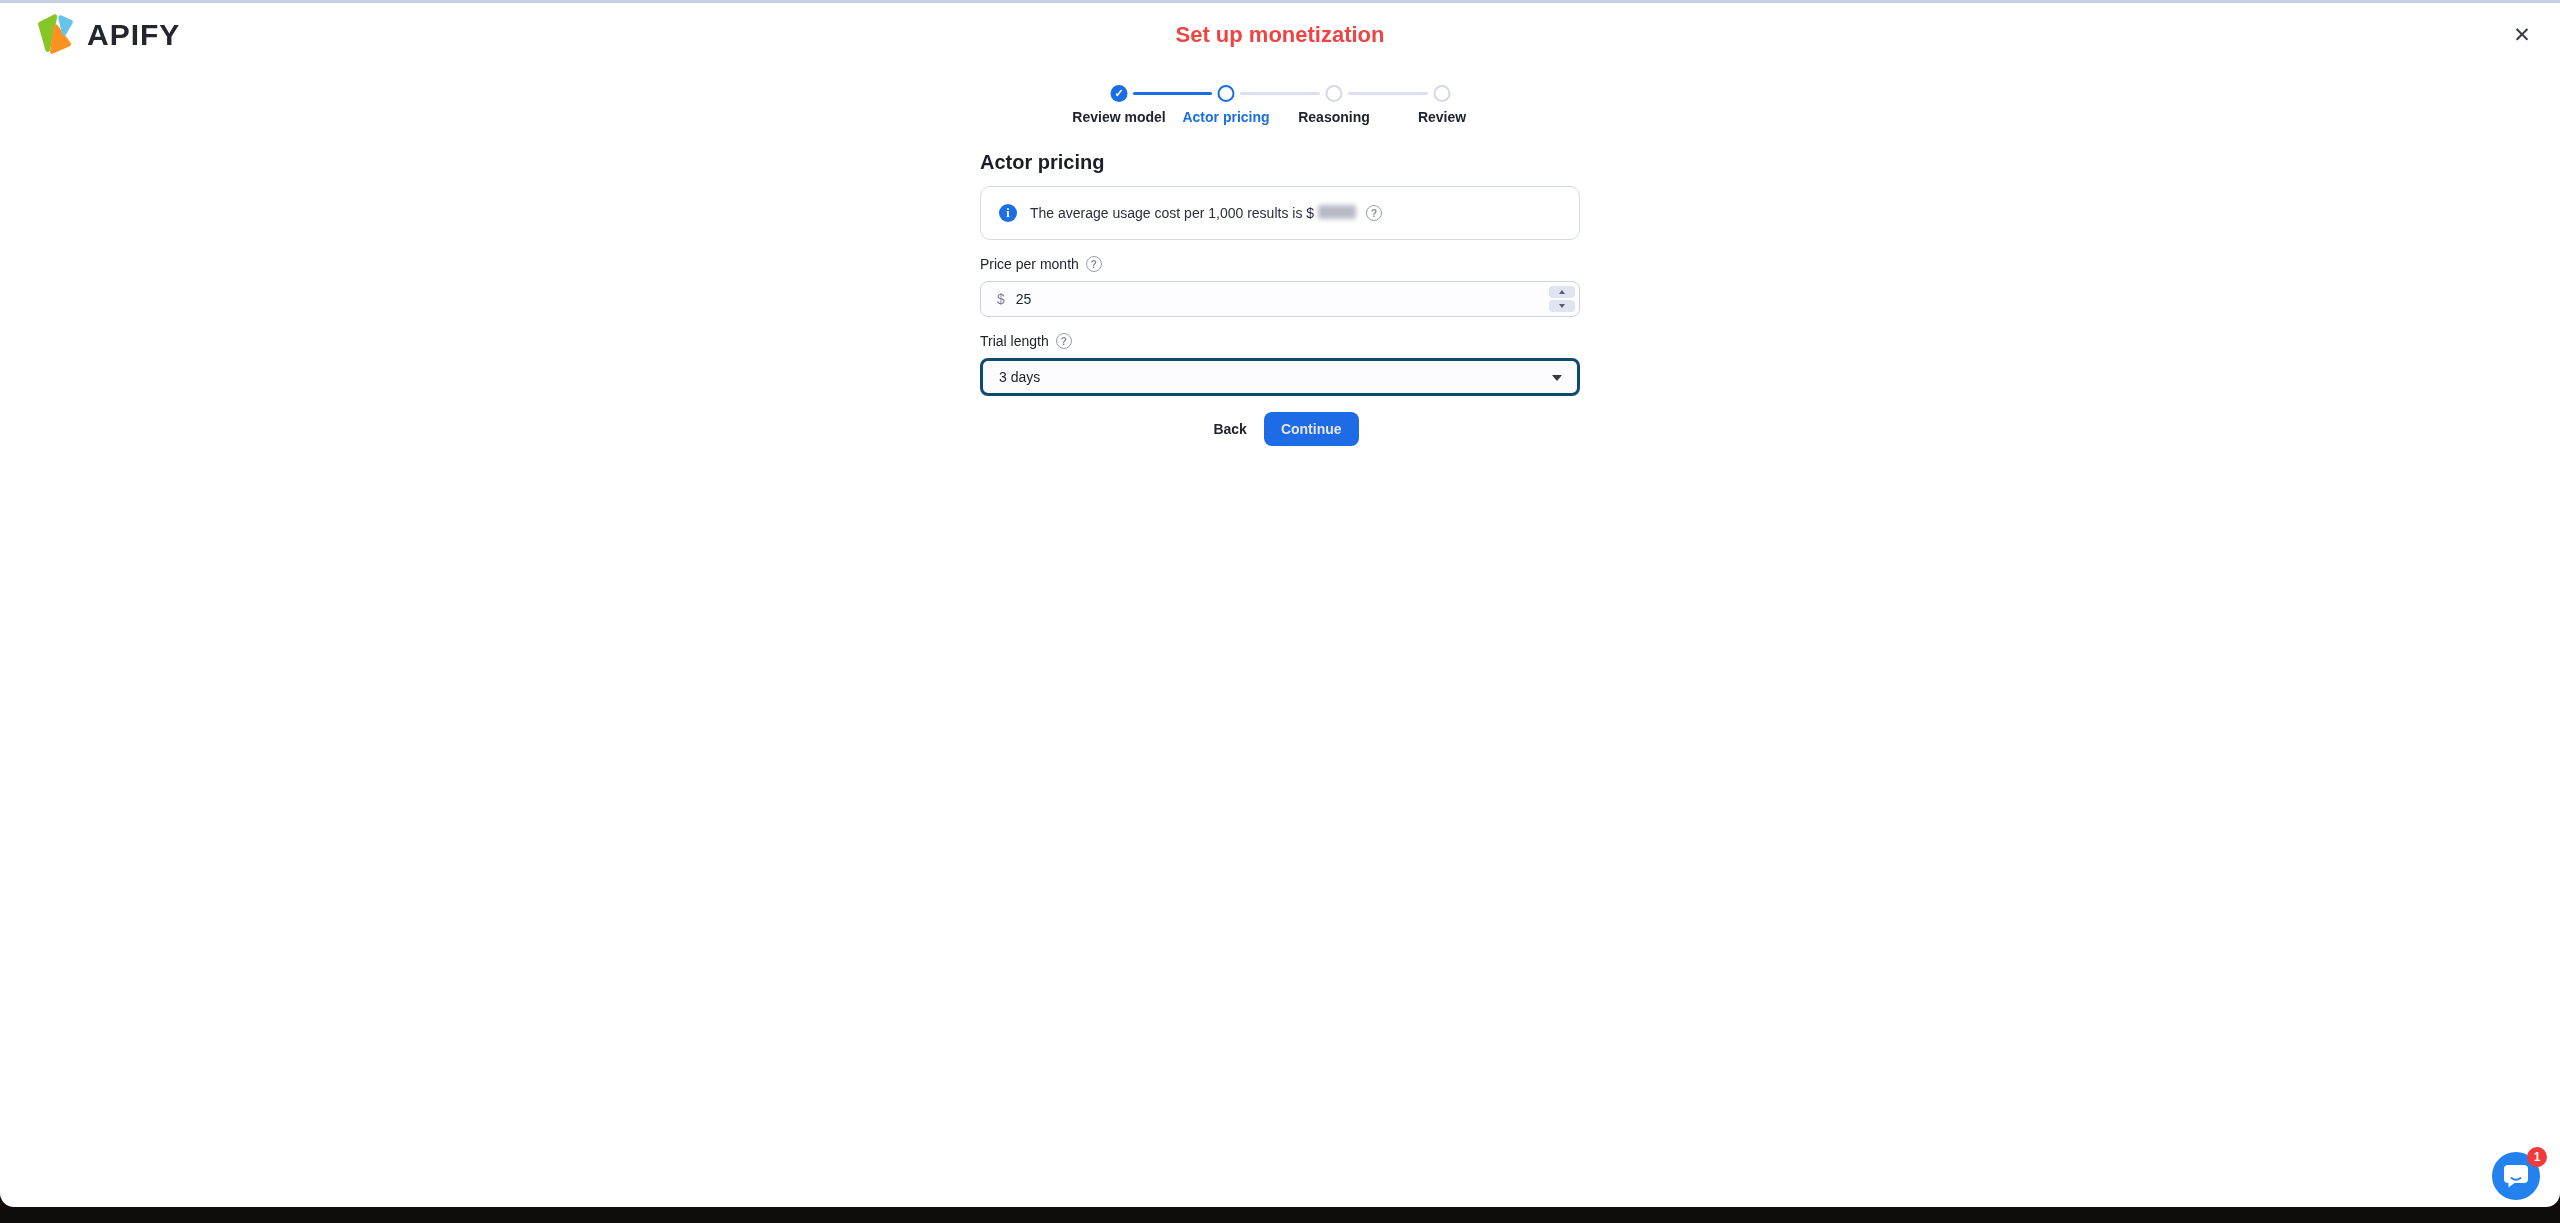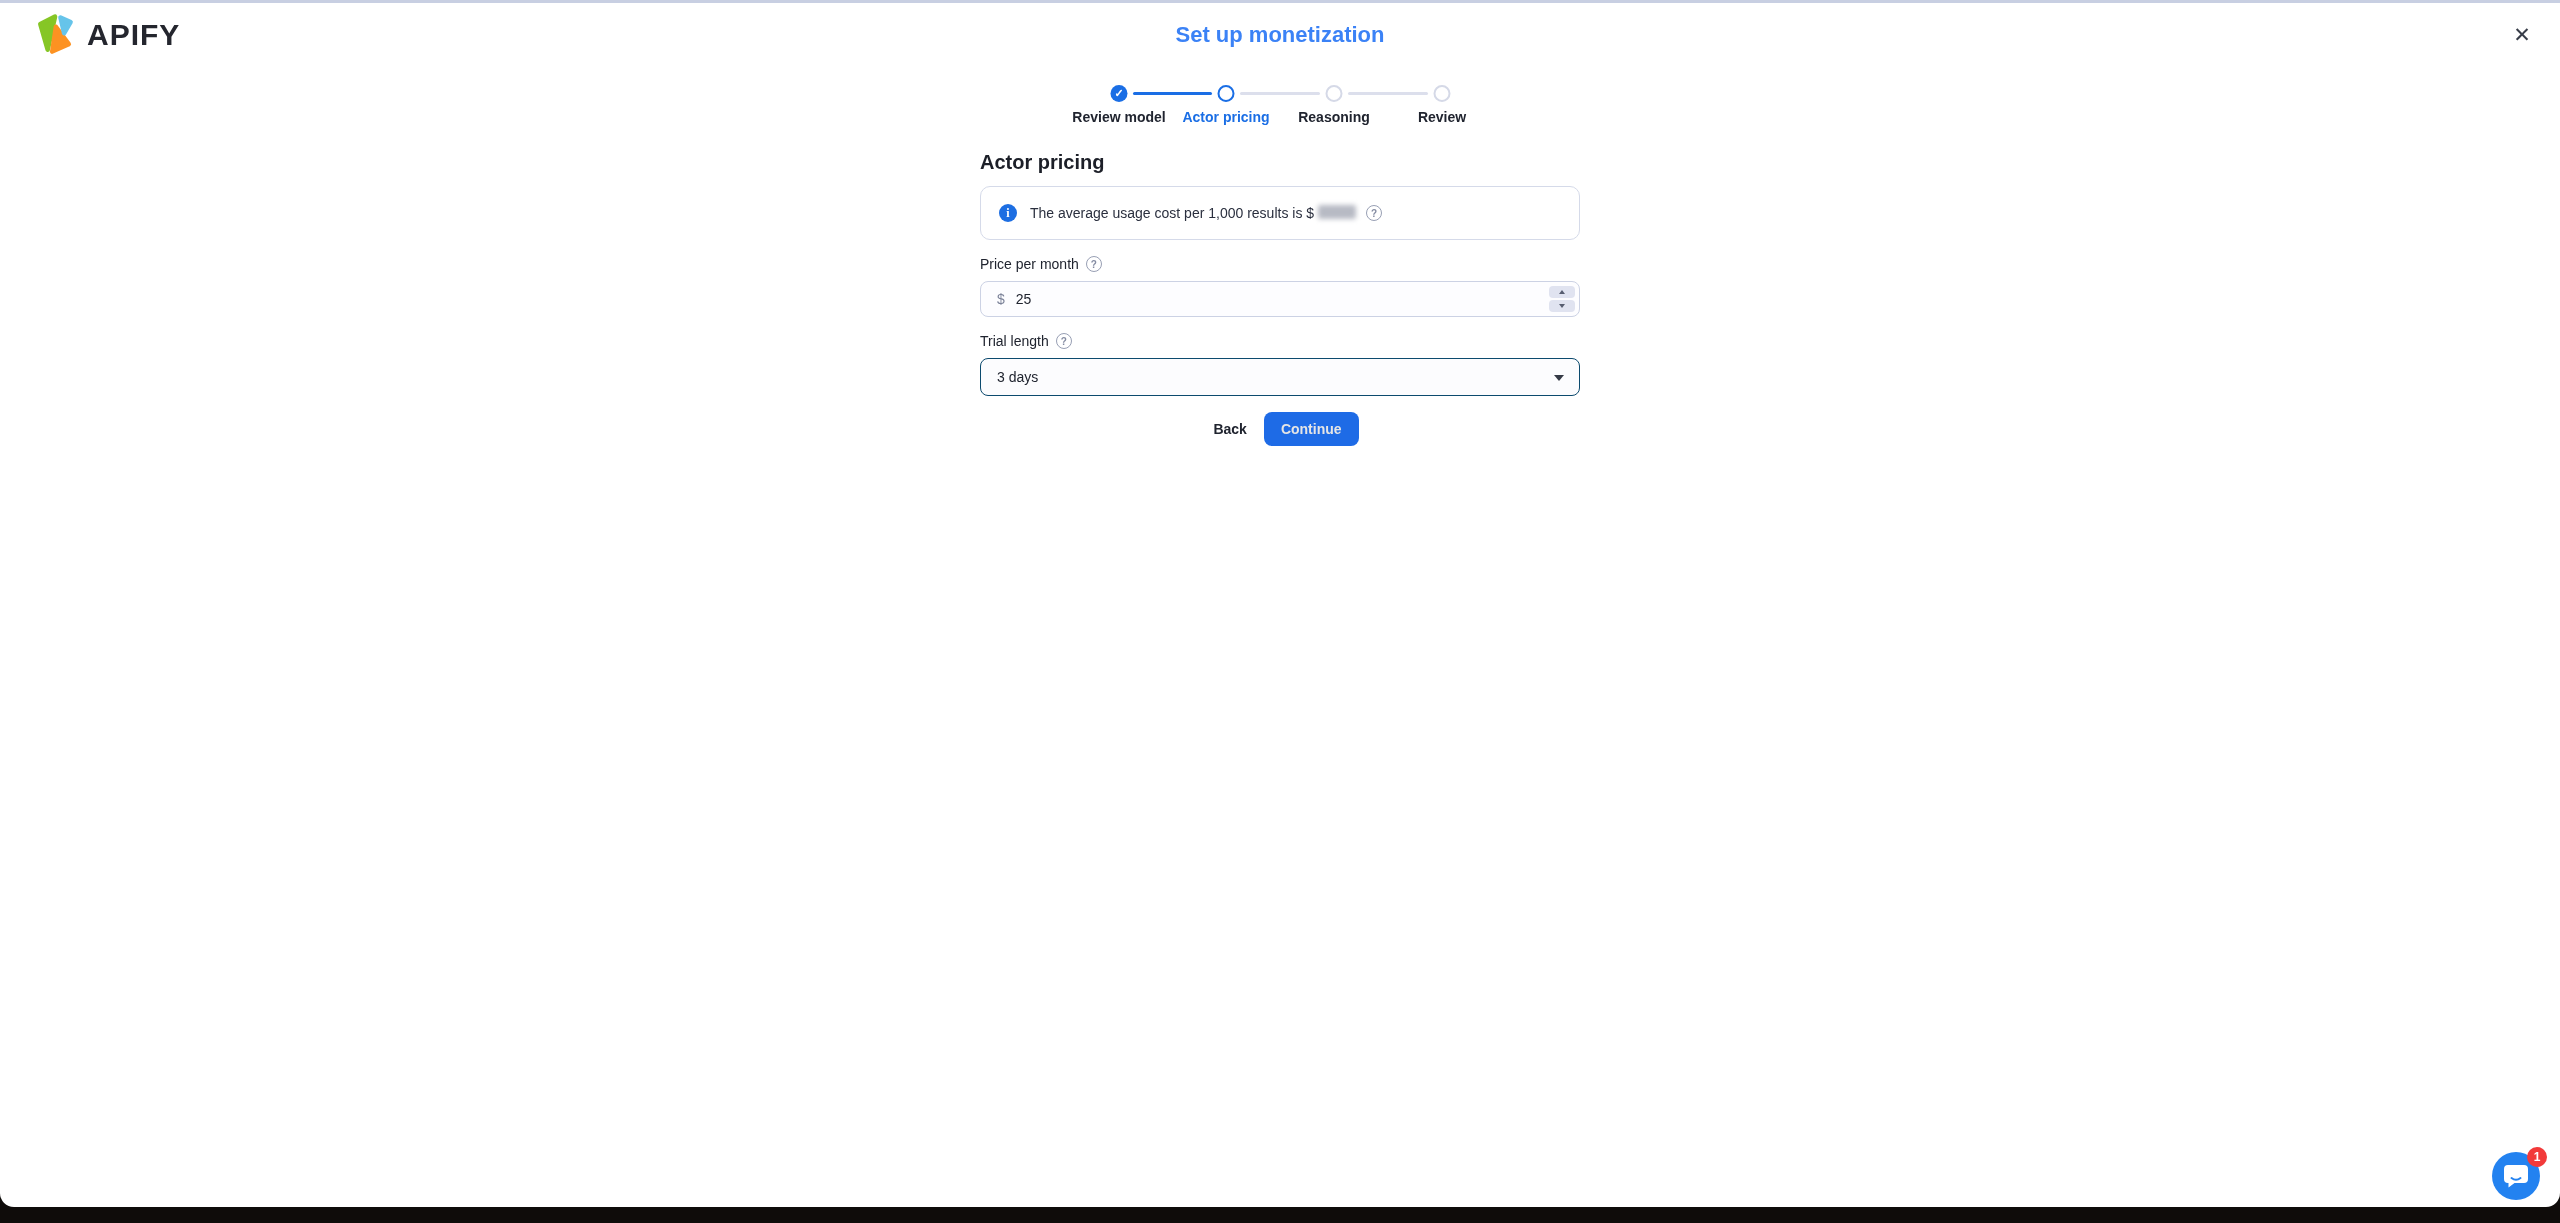--- a/index.html
+++ b/index.html
@@ -28,21 +28,21 @@
   .logo {
     position: absolute; left: 33px; top: 10px;
     display: flex; align-items: center; gap: 10px;
   }
   .logo-word {
     font-size: 30px; font-weight: 800; letter-spacing: 1px;
     color: #24262e;
   }
   .dialog-title {
     position: absolute; left: 50%; top: 19px; transform: translateX(-50%);
-    font-size: 22px; font-weight: 700; color: #3b82f6; white-space: nowrap;
+    font-size: 22px; font-weight: 700; color: #ef4444; white-space: nowrap;
   }
   .close-btn {
     position: absolute; right: 22px; top: 16px;
     width: 32px; height: 32px;
     background: none; border: none; cursor: pointer;
     font-size: 21px; line-height: 32px; text-align: center;
     color: #383d49; font-weight: 400;
   }
   
   .stepper {
@@ -131,21 +131,21 @@
     border-left: 3.5px solid transparent; border-right: 3.5px solid transparent;
     border-bottom: 4.5px solid #575d70;
   }
   .tri-down {
     width: 0; height: 0;
     border-left: 3.5px solid transparent; border-right: 3.5px solid transparent;
     border-top: 4.5px solid #575d70;
   }
   .select {
     margin-top: 8px; position: relative; height: 38px;
-    border: 1px solid #0c4a6e; border-radius: 8px;
+    border: 3px solid #0c4a6e; border-radius: 8px;
     background: #fcfcfe;
     display: flex; align-items: center; padding: 0 40px 0 16px;
     font-size: 14px; color: #20242f; cursor: pointer;
   }
   .select-caret {
     position: absolute; right: 15px; top: 50%; transform: translateY(-35%);
     width: 0; height: 0;
     border-left: 5px solid transparent; border-right: 5px solid transparent;
     border-top: 6px solid #353a46;
   }

